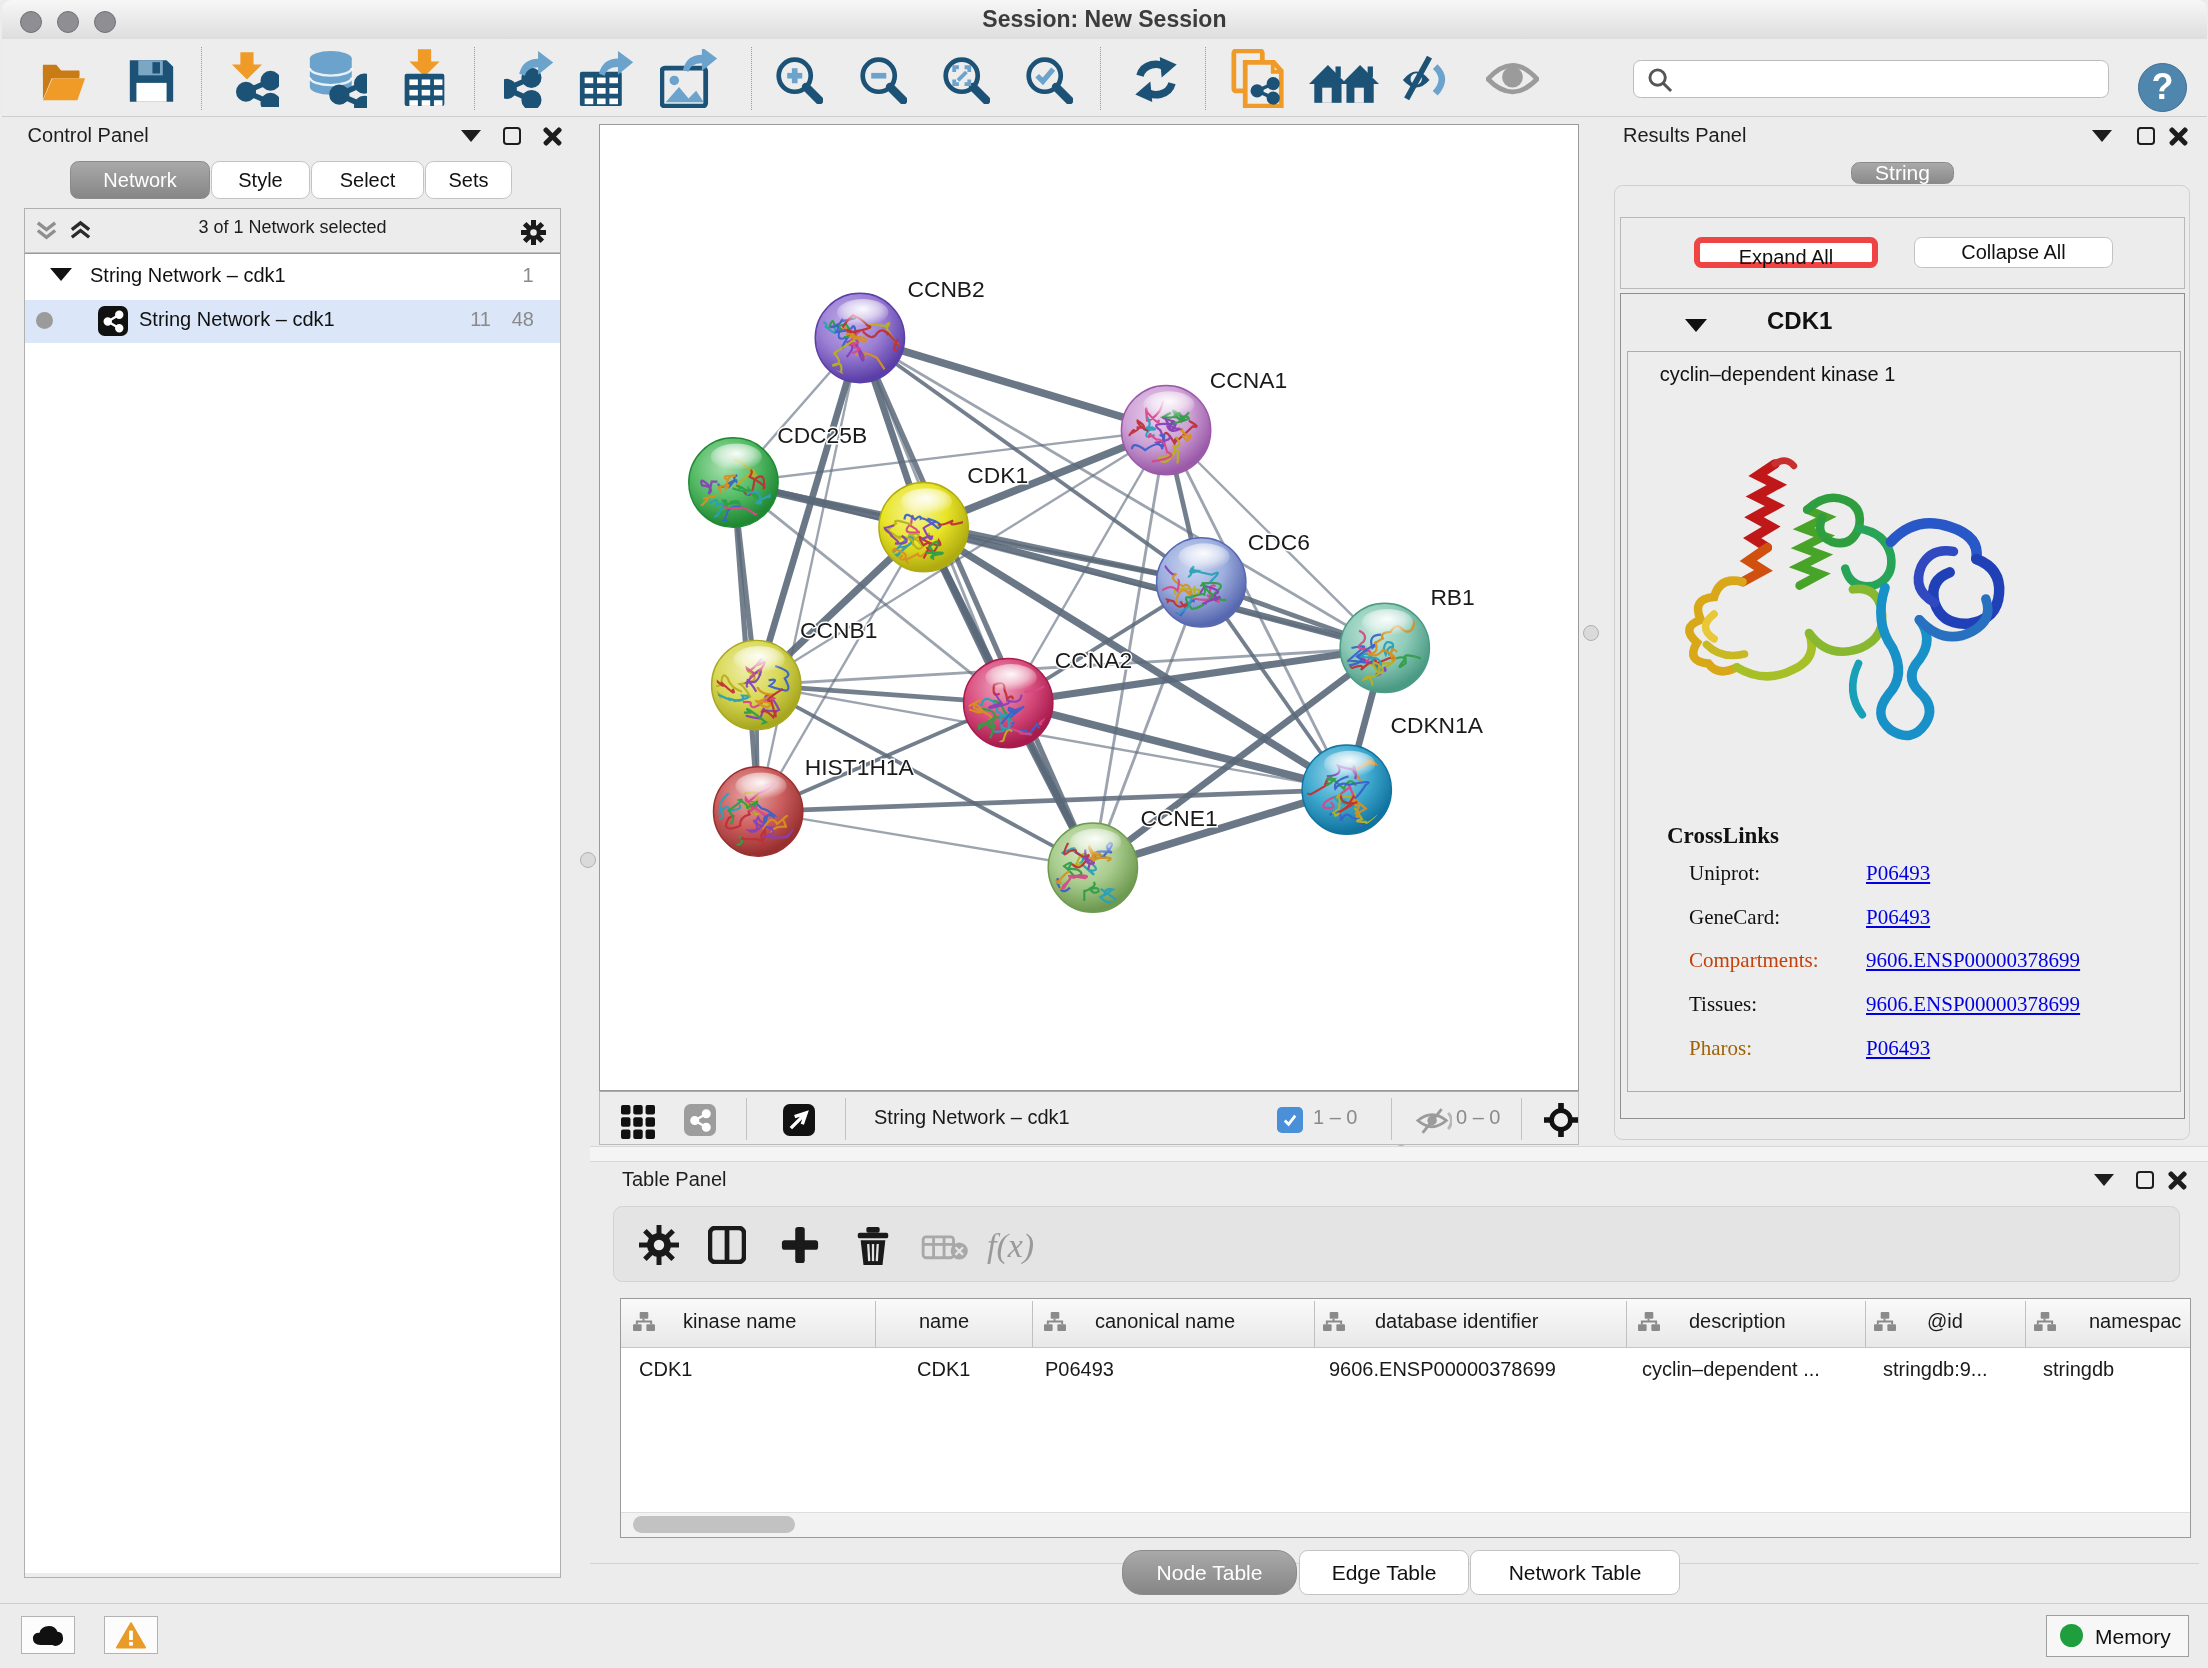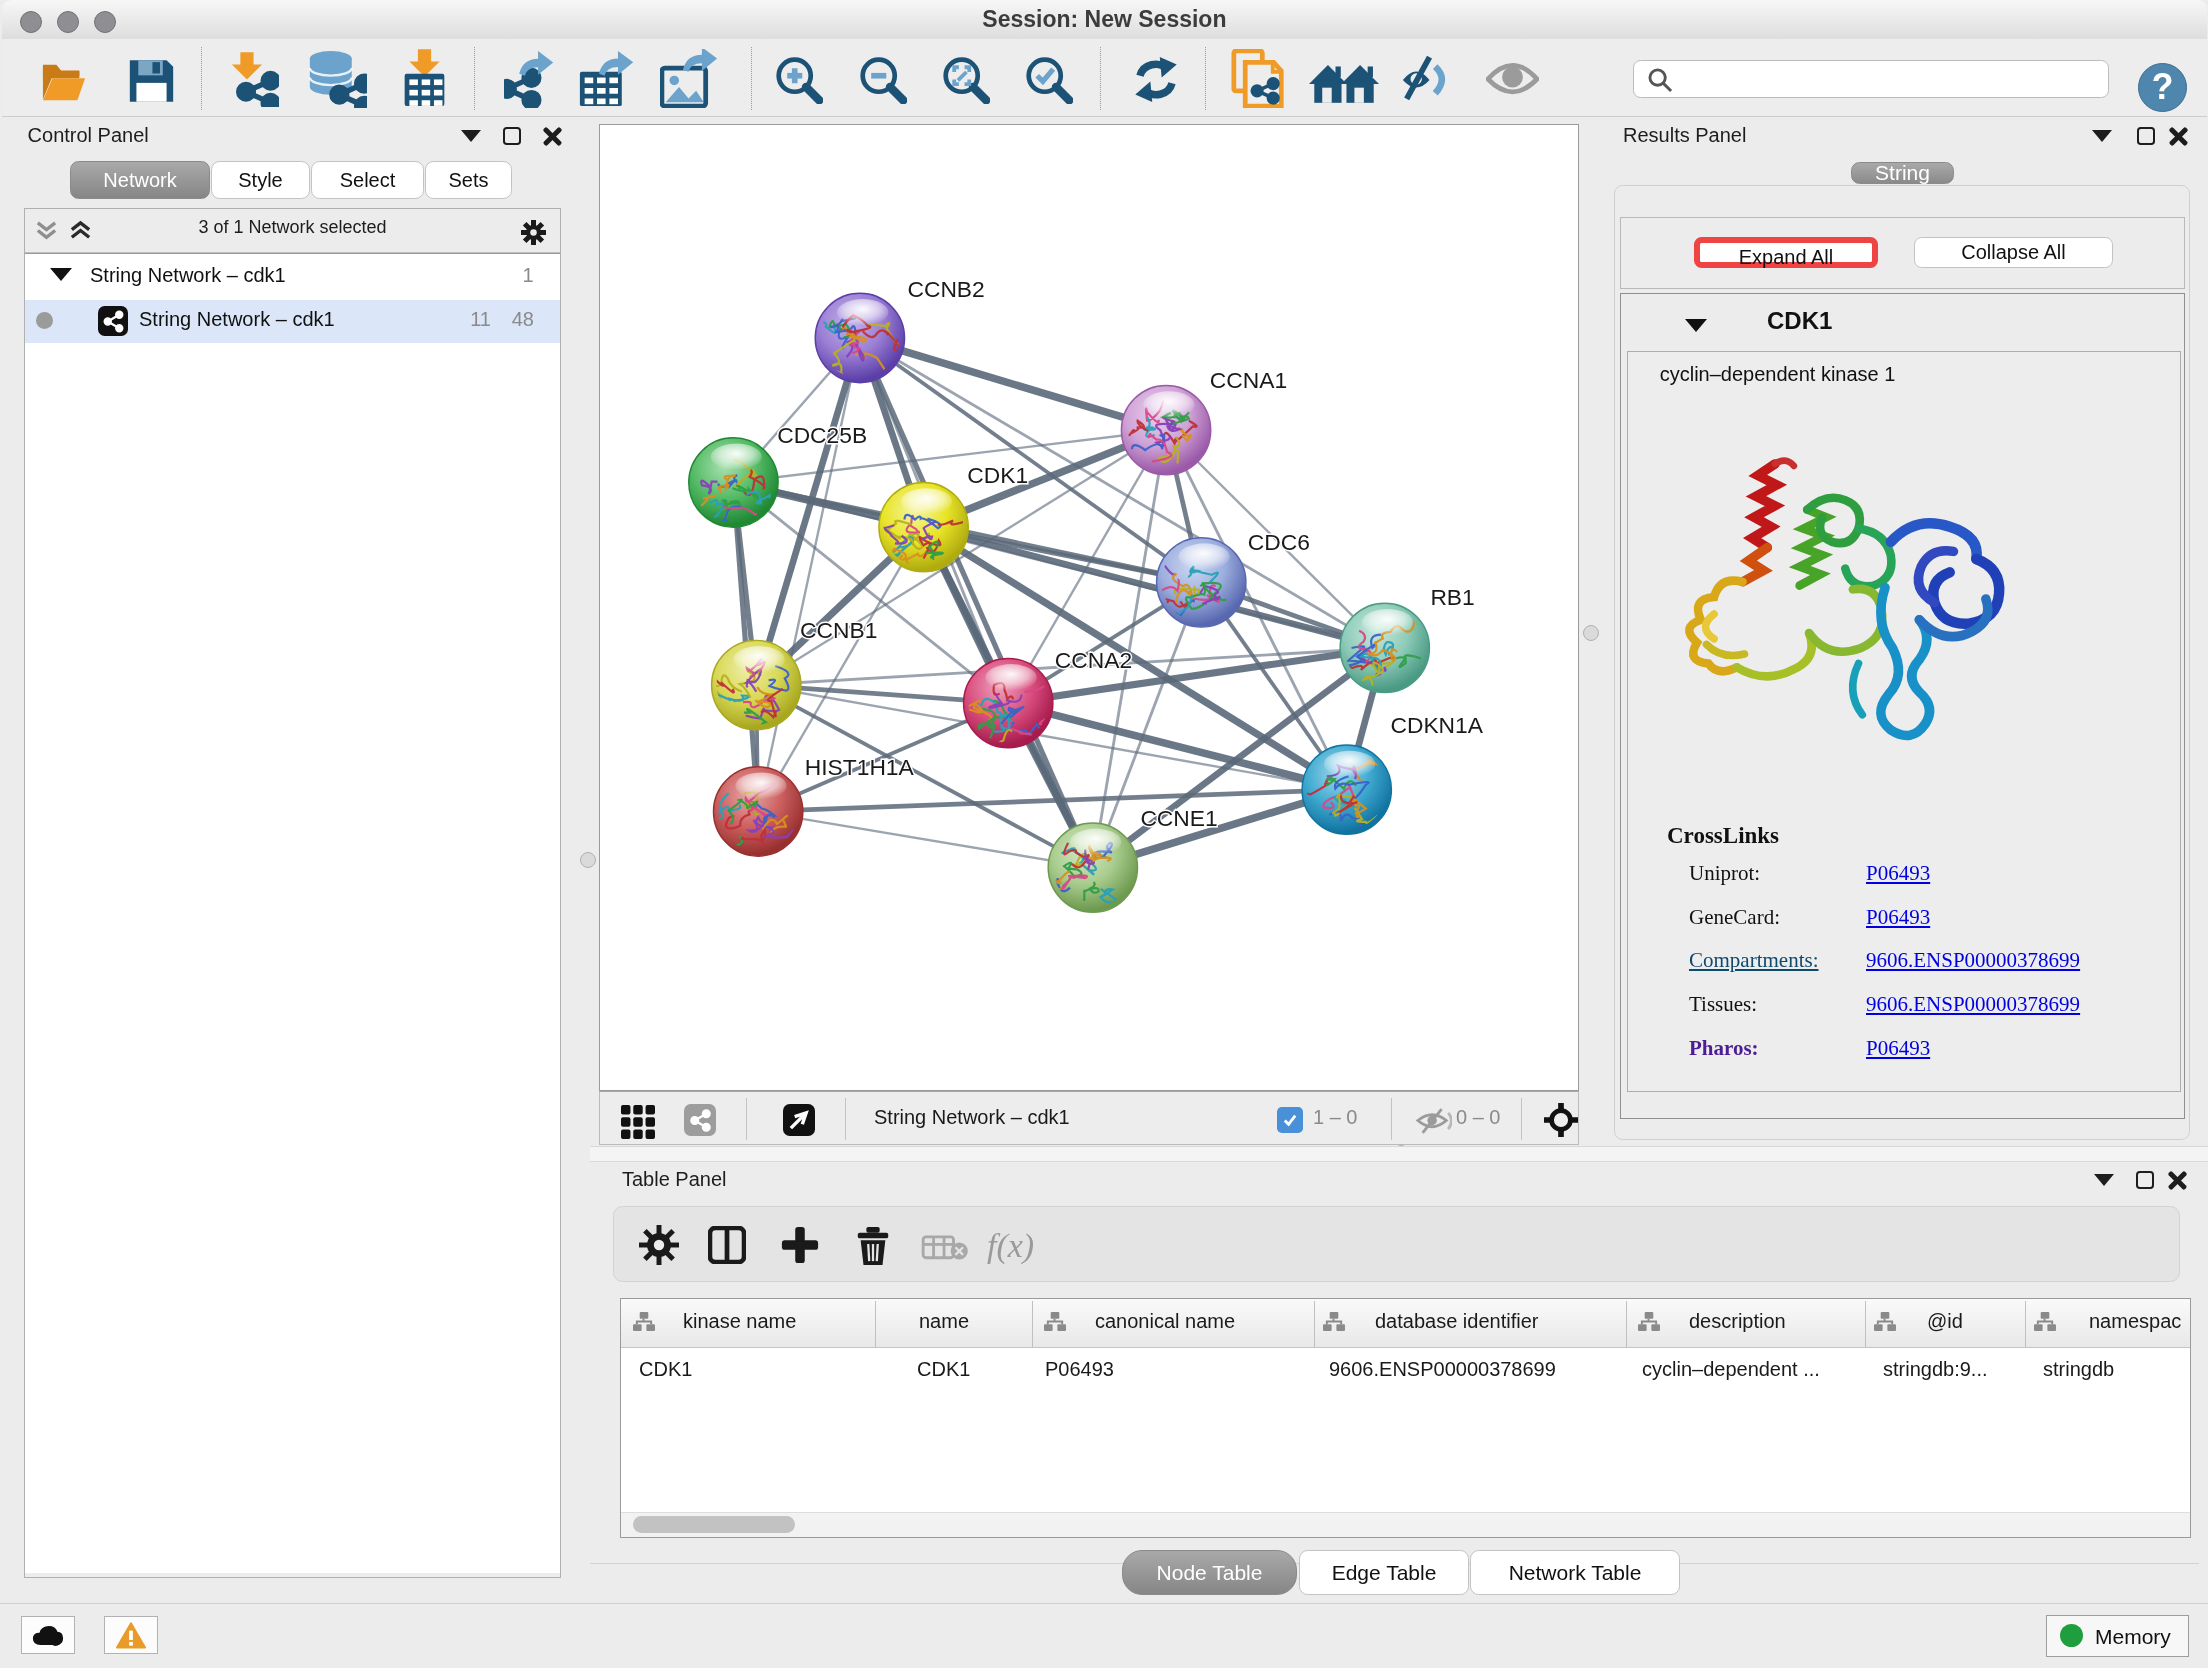--- a/index.html
+++ b/index.html
@@ -680,25 +680,25 @@
 <path d="M238 150 Q226 186 246 214 Q260 242 242 262 Q224 284 244 300 Q266 314 280 294 Q292 276 274 260 Q258 244 274 226 Q290 204 274 184" stroke="#1890c8" stroke-width="10"></path>
 <path d="M274 184 Q300 212 330 196 Q352 184 344 162" stroke="#2870c0" stroke-width="10"></path>
 <path d="M210 230 Q196 260 214 284" stroke="#18a0b8" stroke-width="8"></path>
 </g>
   </svg>
 <div class="abs serif" style="left:1667px;top:823px;font-size:23px;font-weight:bold;color:#111;">CrossLinks</div>
 <div class="abs serif" style="left:1689px;top:861px;font-size:21px;color:#111;">Uniprot:</div>
 <div class="abs" style="left:1866px;top:861px;font-size:21px;"><a class="lnk">P06493</a></div>
 <div class="abs serif" style="left:1689px;top:905px;font-size:21px;color:#111;">GeneCard:</div>
 <div class="abs" style="left:1866px;top:905px;font-size:21px;"><a class="lnk">P06493</a></div>
-<div class="abs serif" style="left:1689px;top:948px;font-size:21px;color:#0c4a6e;text-decoration:underline;">Compartments:</div>
+<div class="abs serif" style="left:1689px;top:948px;font-size:21px;color:#c2410c;">Compartments:</div>
 <div class="abs" style="left:1866px;top:948px;font-size:21px;"><a class="lnk">9606.ENSP00000378699</a></div>
 <div class="abs serif" style="left:1689px;top:992px;font-size:21px;color:#111;">Tissues:</div>
 <div class="abs" style="left:1866px;top:992px;font-size:21px;"><a class="lnk">9606.ENSP00000378699</a></div>
-<div class="abs serif" style="left:1689px;top:1036px;font-size:21px;color:#4c1d95;font-weight:bold;">Pharos:</div>
+<div class="abs serif" style="left:1689px;top:1036px;font-size:21px;color:#a16207;">Pharos:</div>
 <div class="abs" style="left:1866px;top:1036px;font-size:21px;"><a class="lnk">P06493</a></div>
 <div class="abs" style="left:590px;top:1146px;width:1619px;height:16px;background:#f4f4f4;border-top:1px solid #d8d8d8;border-bottom:1px solid #d8d8d8;"></div>
 <div class="abs panel-title" style="left:622px;top:1168px;">Table Panel</div>
 <div class="abs tri" style="left:2094px;top:1174px;"></div>
 <div class="abs sqbtn" style="left:2136px;top:1171px;"></div>
 <div class="abs xbtn" style="left:2167px;top:1170px;"></div>
 <div class="abs" style="left:613px;top:1206px;width:1567px;height:76px;background:#e4e4e4;border:1px solid #d2d2d2;border-radius:9.5px;"></div>
 <svg class="abs" style="left:639px;top:1225px" width="40" height="40" viewBox="0 0 42 42">
     <rect x="18.4" y="0" width="5.2" height="12.6" fill="#1a1a1a" transform="rotate(0 21.0 21.0)"></rect>
     <rect x="18.4" y="0" width="5.2" height="12.6" fill="#1a1a1a" transform="rotate(45 21.0 21.0)"></rect>

